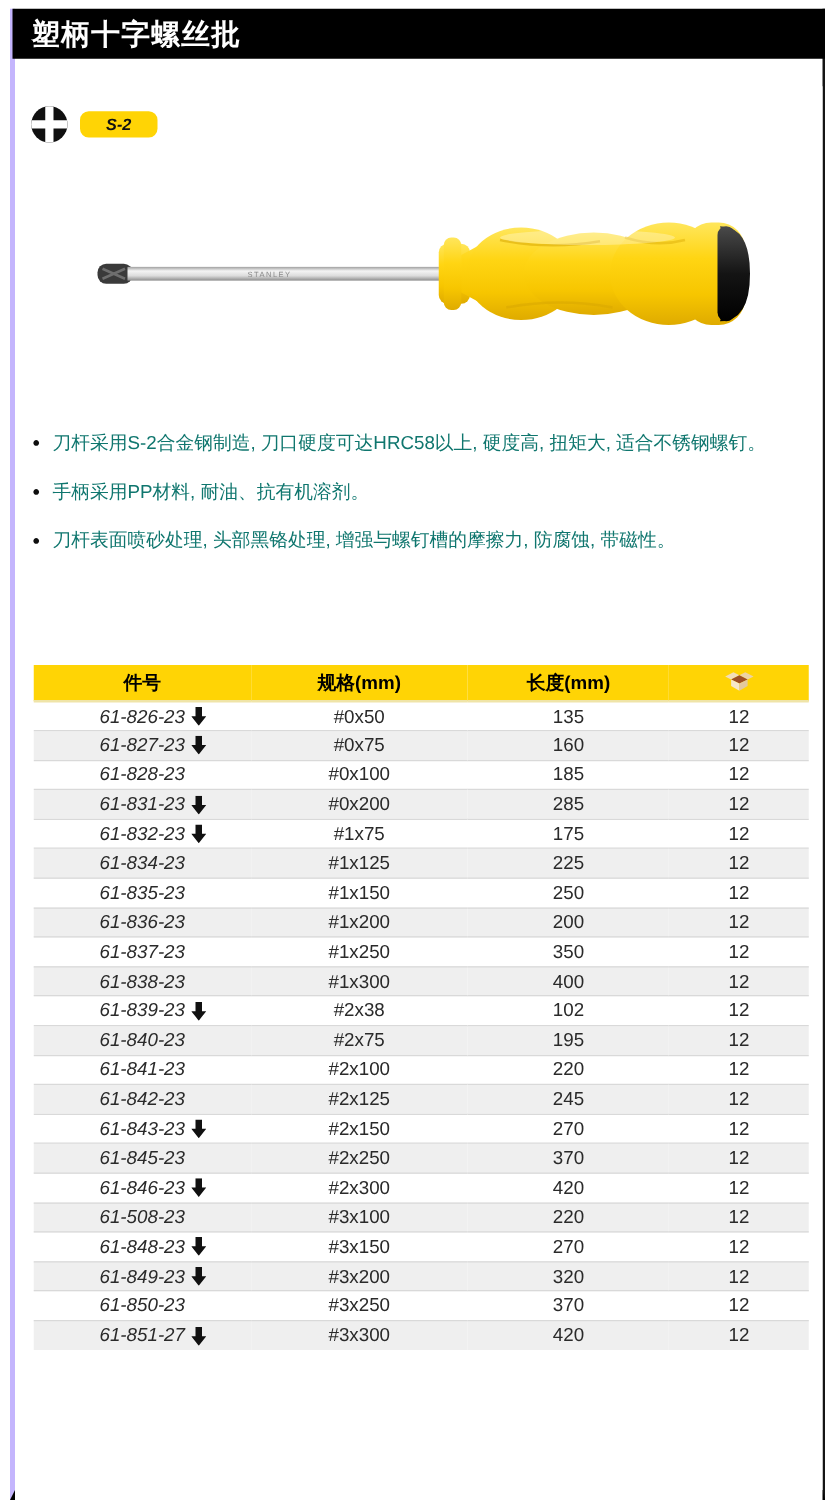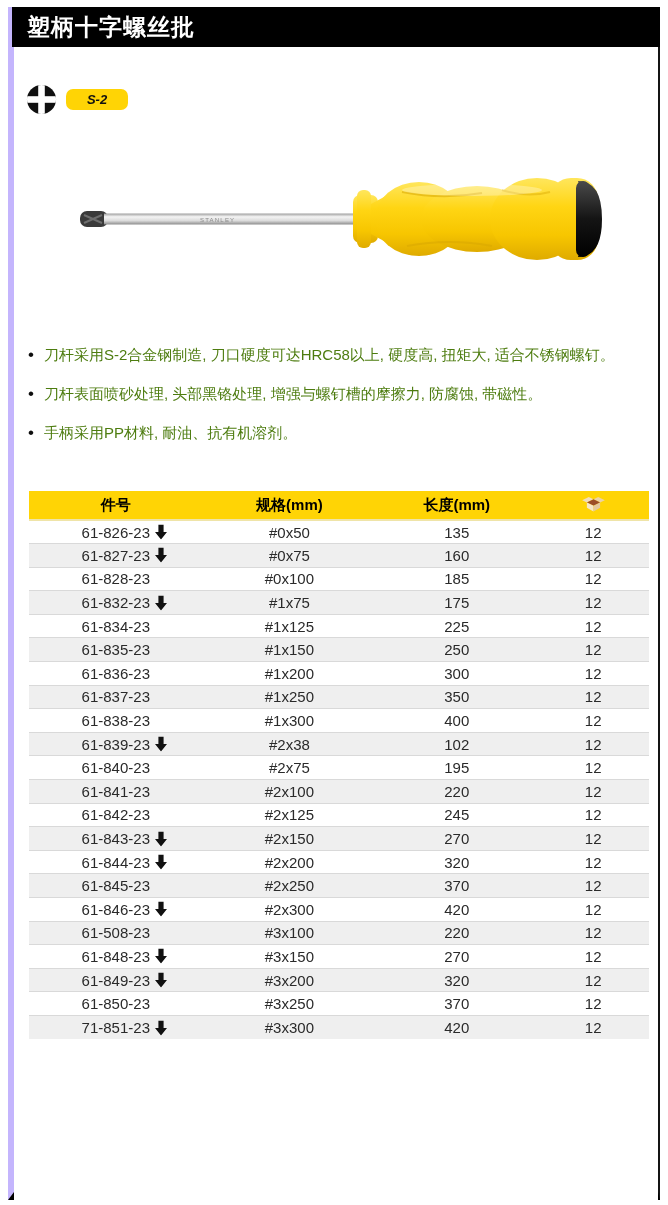--- a/index.html
+++ b/index.html
@@ -1,20 +1,20 @@
 <!DOCTYPE html>
 <html><head>
 <meta charset="utf-8">
 <style>
   * { margin:0; padding:0; box-sizing:border-box; }
   body { background:#ffffff; font-family:"Liberation Sans","DejaVu Sans",sans-serif; }
   .page { position:relative; width:668px; height:1205px; background:#fff; overflow:hidden; }
   .frame {
     position:absolute; left:8px; top:7px; width:652px; height:1193px;
-    border-left:6px solid #c4b5fd; border-right:2px solid #141414;
+    border-left:4px solid #c4b5fd; border-right:2px solid #141414;
     border-bottom:8px solid #000;
   }
   .header-bar {
     height:40px; background:#000; margin:0 -2px;
     display:flex; align-items:center; padding-left:15px;
   }
   .header-bar .title { color:#fff; font-size:23px; font-weight:bold; letter-spacing:1px; }
   .content { position:relative; height:calc(100% - 40px); background:#fff;margin-top:22px; }
 
   .badge-row { position:absolute; top:15px; left:12px; display:flex; align-items:center; gap:9px; }
@@ -22,41 +22,41 @@
   .s2-badge {
     background:#FFD405; border-radius:7px; height:21px; min-width:62px;
     display:flex; align-items:center; justify-content:center;
     font-size:13px; font-weight:bold; font-style:italic; color:#111; padding:0 14px;
   }
 
   .product { position:absolute; top:97px; left:58px; width:545px; height:108px; }
 
   .features { position:absolute; top:273px; left:13px; width:632px; list-style:none; }
   .features li {
-    position:relative; padding-left:17px; font-size:15px; color:#4d7c0f;
+    position:relative; padding-left:17px; font-size:15px; color:#0f766e;
     line-height:26px; margin-bottom:13px;
   }
   .features li::before { content:"\2022"; position:absolute; left:1px; top:0; font-size:17px; color:#0e0e0e; }
 
   table.spec {
-    position:absolute; top:422px; left:15px; width:620px;
+    position:absolute; top:463px; left:15px; width:620px;
     border-collapse:collapse; table-layout:fixed; font-size:15px; color:#2a2a2a;
   }
   table.spec col.c1 { width:28%; } table.spec col.c2 { width:28%; }
   table.spec col.c3 { width:26%; } table.spec col.c4 { width:18%; }
   table.spec th {
     background:#FFD405; height:29px; font-size:15px; font-weight:bold; color:#000;
     text-align:center; border-bottom:2px solid #efe4a8;
   }
   table.spec td {
     height:23.6px; text-align:center; border-top:1px solid #d9d9d9; padding:0;
   }
   table.spec tbody tr:first-child td { border-top:none; }
   table.spec tbody tr:nth-child(even) { background:#efefef; }
-  .pw { position:relative; display:inline-block; }
+  .pw { position:relative; display:inline-block;font-style:italic; }
   .pw .dn { position:absolute; left:100%; top:50%; transform:translateY(-50%); margin-left:5px; }
   .carton { display:inline-block; vertical-align:middle; }
 </style>
 </head>
 <body>
 
 <div class="page">
   <div class="frame">
 
     <div class="header-bar">
@@ -129,22 +129,22 @@
           <path d="M430 24 Q455 32 478 26" stroke="#d9a800" stroke-width="2" fill="none" opacity="0.45"></path>
           <ellipse cx="400" cy="24" rx="70" ry="6" fill="#ffffff" opacity="0.30"></ellipse>
 
           <path d="M506 15 q24 0 24 38 q0 38 -24 38 q14 -38 0 -76 Z" fill="url(#capG)"></path>
           <rect x="504" y="15" width="14" height="76" rx="7" fill="url(#capG)"></rect>
         </svg>
       </div>
 
       <ul class="features">
           <li>刀杆采用S-2合金钢制造, 刀口硬度可达HRC58以上, 硬度高, 扭矩大, 适合不锈钢螺钉。</li>
+          <li>手柄采用PP材料, 耐油、抗有机溶剂。</li>
           <li>刀杆表面喷砂处理, 头部黑铬处理, 增强与螺钉槽的摩擦力, 防腐蚀, 带磁性。</li>
-          <li>手柄采用PP材料, 耐油、抗有机溶剂。</li>
         </ul>
 
       <table class="spec">
         <colgroup>
             <col class="c1">
             <col class="c2">
             <col class="c3">
             <col class="c4">
           </colgroup>
         <thead>
@@ -182,20 +182,28 @@
               <td>160</td>
               <td>12</td>
             </tr>
             <tr>
               <td><span class="pw"><span>61-828-23</span></span></td>
               <td>#0x100</td>
               <td>185</td>
               <td>12</td>
             </tr>
             <tr>
+              <td><span class="pw"><span>61-831-23</span><svg class="dn" width="12" height="15" viewBox="0 0 12 15">
+                    <path d="M3.4 0h5.2v7.4H12L6 15 0 7.4h3.4z" fill="#111"></path>
+                  </svg></span></td>
+              <td>#0x200</td>
+              <td>285</td>
+              <td>12</td>
+            </tr>
+            <tr>
               <td><span class="pw"><span>61-832-23</span><svg class="dn" width="12" height="15" viewBox="0 0 12 15">
                     <path d="M3.4 0h5.2v7.4H12L6 15 0 7.4h3.4z" fill="#111"></path>
                   </svg></span></td>
               <td>#1x75</td>
               <td>175</td>
               <td>12</td>
             </tr>
             <tr>
               <td><span class="pw"><span>61-834-23</span></span></td>
               <td>#1x125</td>
@@ -204,21 +212,21 @@
             </tr>
             <tr>
               <td><span class="pw"><span>61-835-23</span></span></td>
               <td>#1x150</td>
               <td>250</td>
               <td>12</td>
             </tr>
             <tr>
               <td><span class="pw"><span>61-836-23</span></span></td>
               <td>#1x200</td>
-              <td>300</td>
+              <td>200</td>
               <td>12</td>
             </tr>
             <tr>
               <td><span class="pw"><span>61-837-23</span></span></td>
               <td>#1x250</td>
               <td>350</td>
               <td>12</td>
             </tr>
             <tr>
               <td><span class="pw"><span>61-838-23</span></span></td>
@@ -254,28 +262,20 @@
             </tr>
             <tr>
               <td><span class="pw"><span>61-843-23</span><svg class="dn" width="12" height="15" viewBox="0 0 12 15">
                     <path d="M3.4 0h5.2v7.4H12L6 15 0 7.4h3.4z" fill="#111"></path>
                   </svg></span></td>
               <td>#2x150</td>
               <td>270</td>
               <td>12</td>
             </tr>
             <tr>
-              <td><span class="pw"><span>61-844-23</span><svg class="dn" width="12" height="15" viewBox="0 0 12 15">
-                    <path d="M3.4 0h5.2v7.4H12L6 15 0 7.4h3.4z" fill="#111"></path>
-                  </svg></span></td>
-              <td>#2x200</td>
-              <td>320</td>
-              <td>12</td>
-            </tr>
-            <tr>
               <td><span class="pw"><span>61-845-23</span></span></td>
               <td>#2x250</td>
               <td>370</td>
               <td>12</td>
             </tr>
             <tr>
               <td><span class="pw"><span>61-846-23</span><svg class="dn" width="12" height="15" viewBox="0 0 12 15">
                     <path d="M3.4 0h5.2v7.4H12L6 15 0 7.4h3.4z" fill="#111"></path>
                   </svg></span></td>
               <td>#2x300</td>
@@ -304,21 +304,21 @@
               <td>320</td>
               <td>12</td>
             </tr>
             <tr>
               <td><span class="pw"><span>61-850-23</span></span></td>
               <td>#3x250</td>
               <td>370</td>
               <td>12</td>
             </tr>
             <tr>
-              <td><span class="pw"><span>71-851-23</span><svg class="dn" width="12" height="15" viewBox="0 0 12 15">
+              <td><span class="pw"><span>61-851-27</span><svg class="dn" width="12" height="15" viewBox="0 0 12 15">
                     <path d="M3.4 0h5.2v7.4H12L6 15 0 7.4h3.4z" fill="#111"></path>
                   </svg></span></td>
               <td>#3x300</td>
               <td>420</td>
               <td>12</td>
             </tr>
           </tbody>
       </table>
 
     </div>

